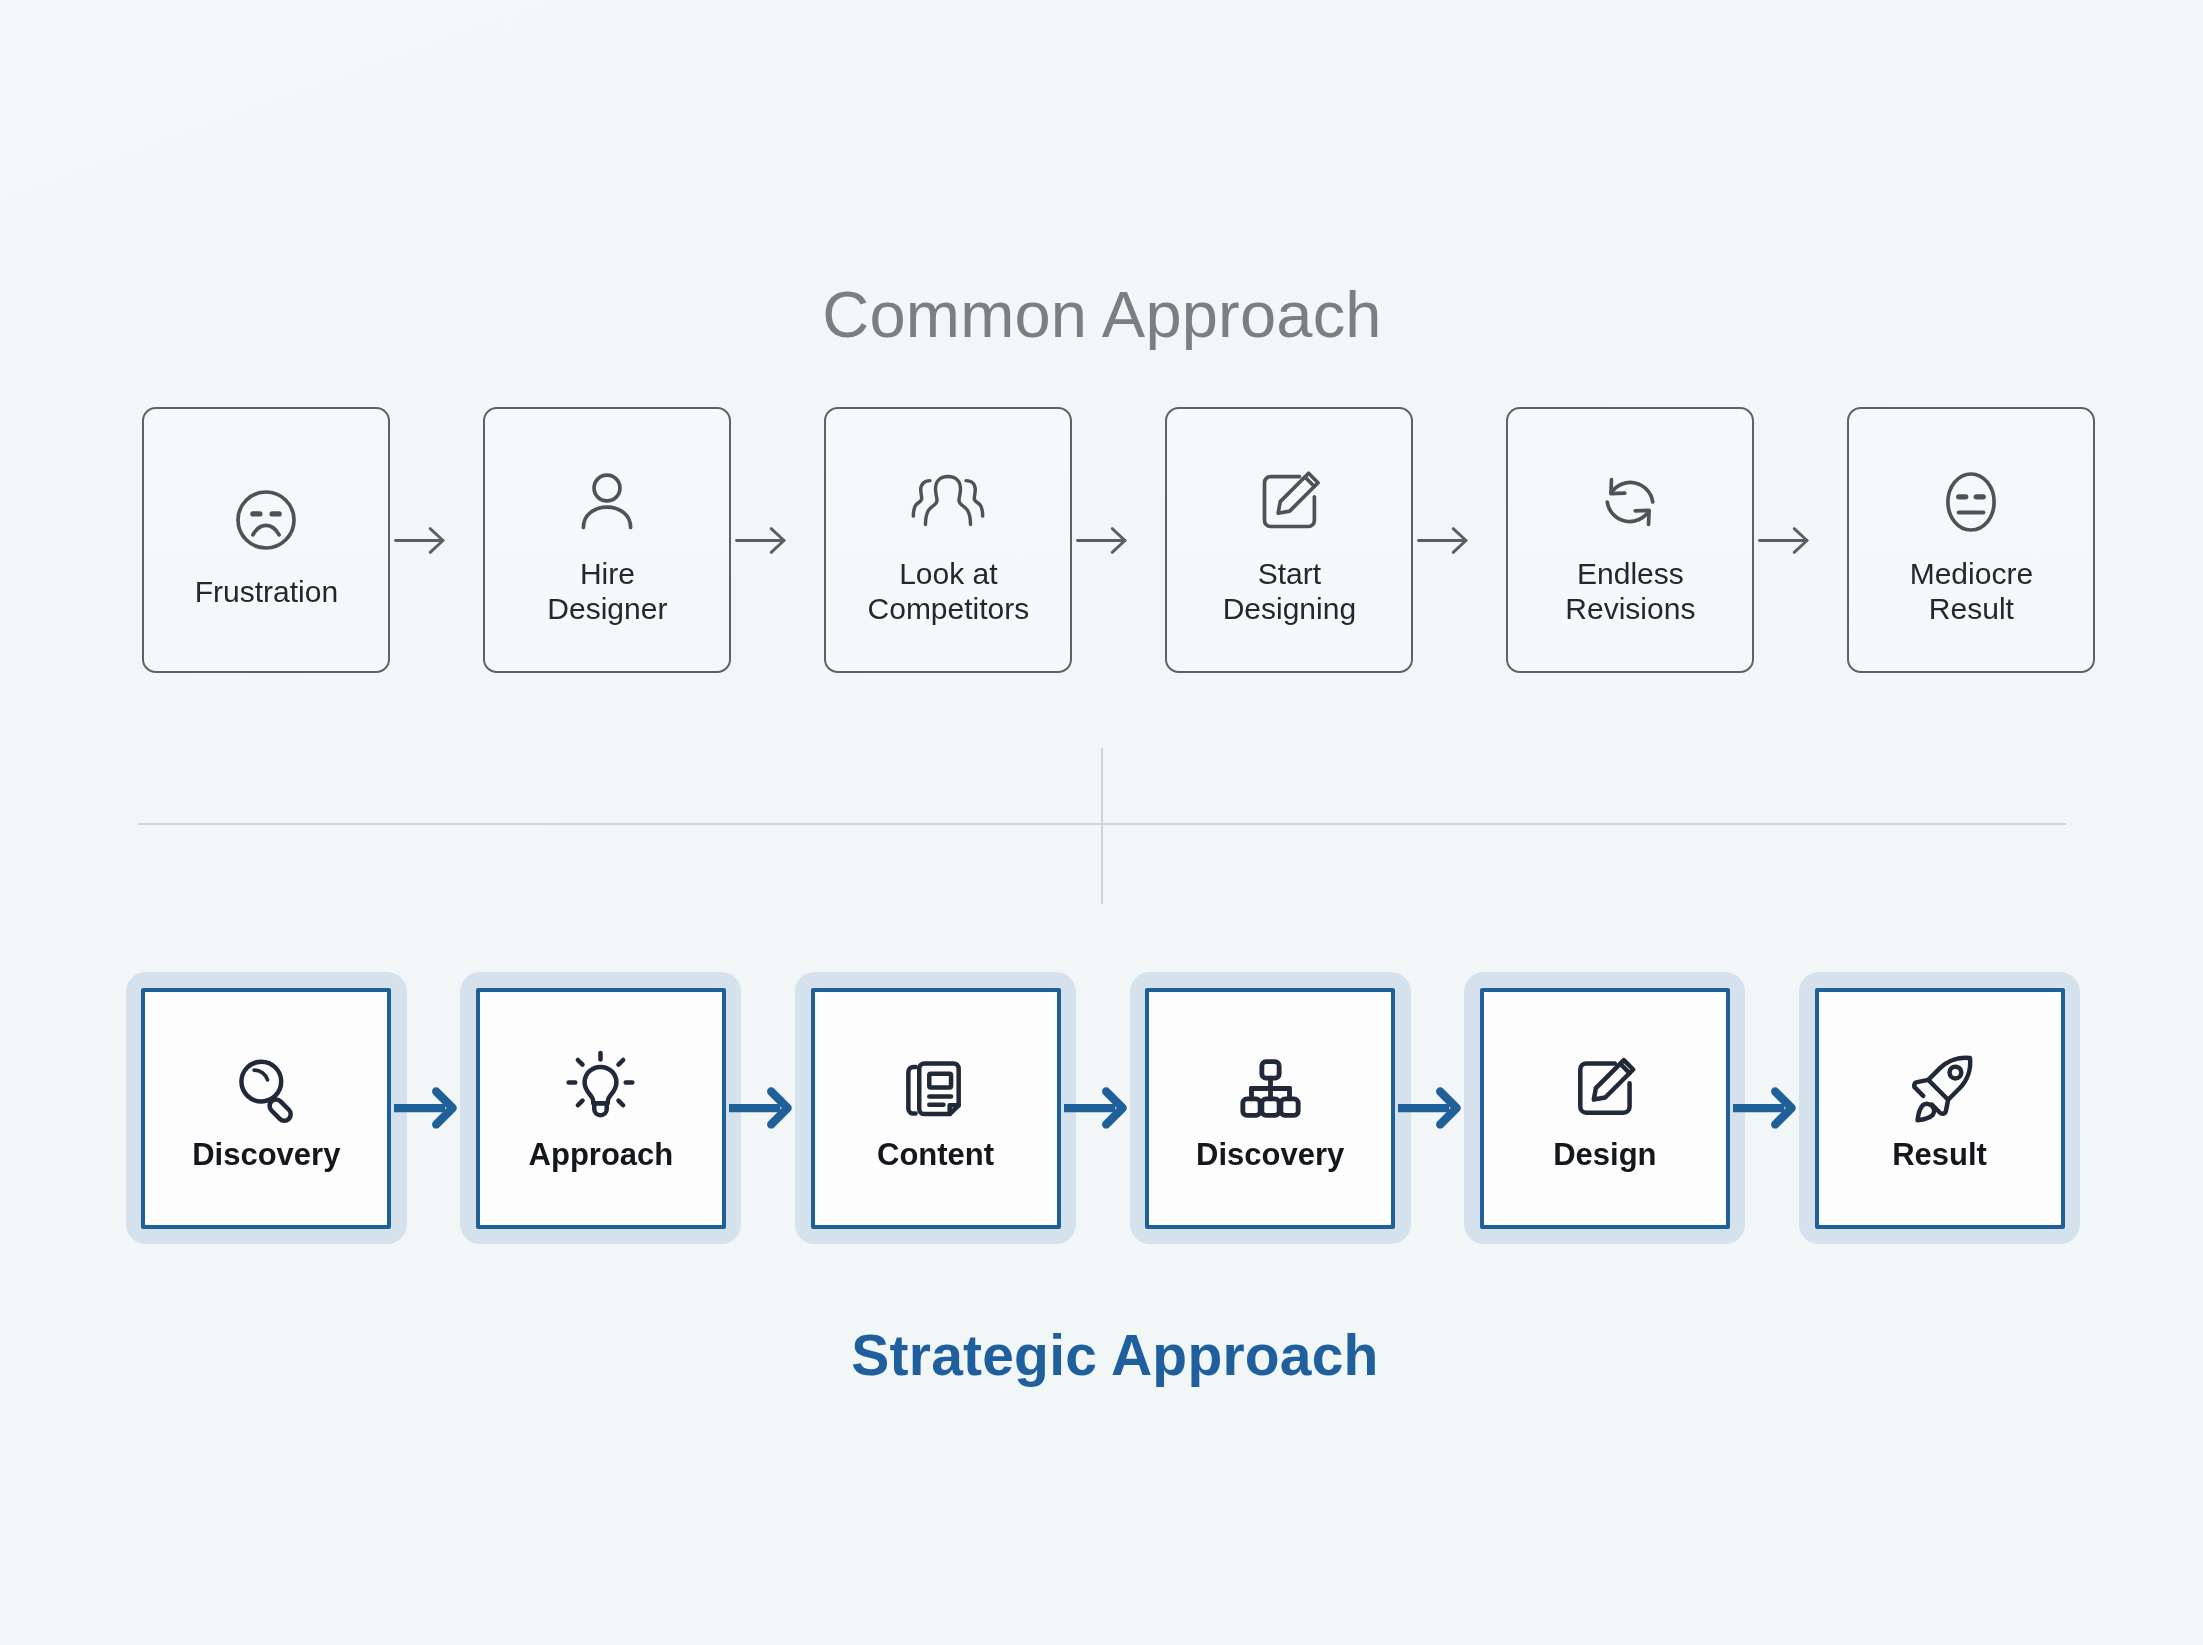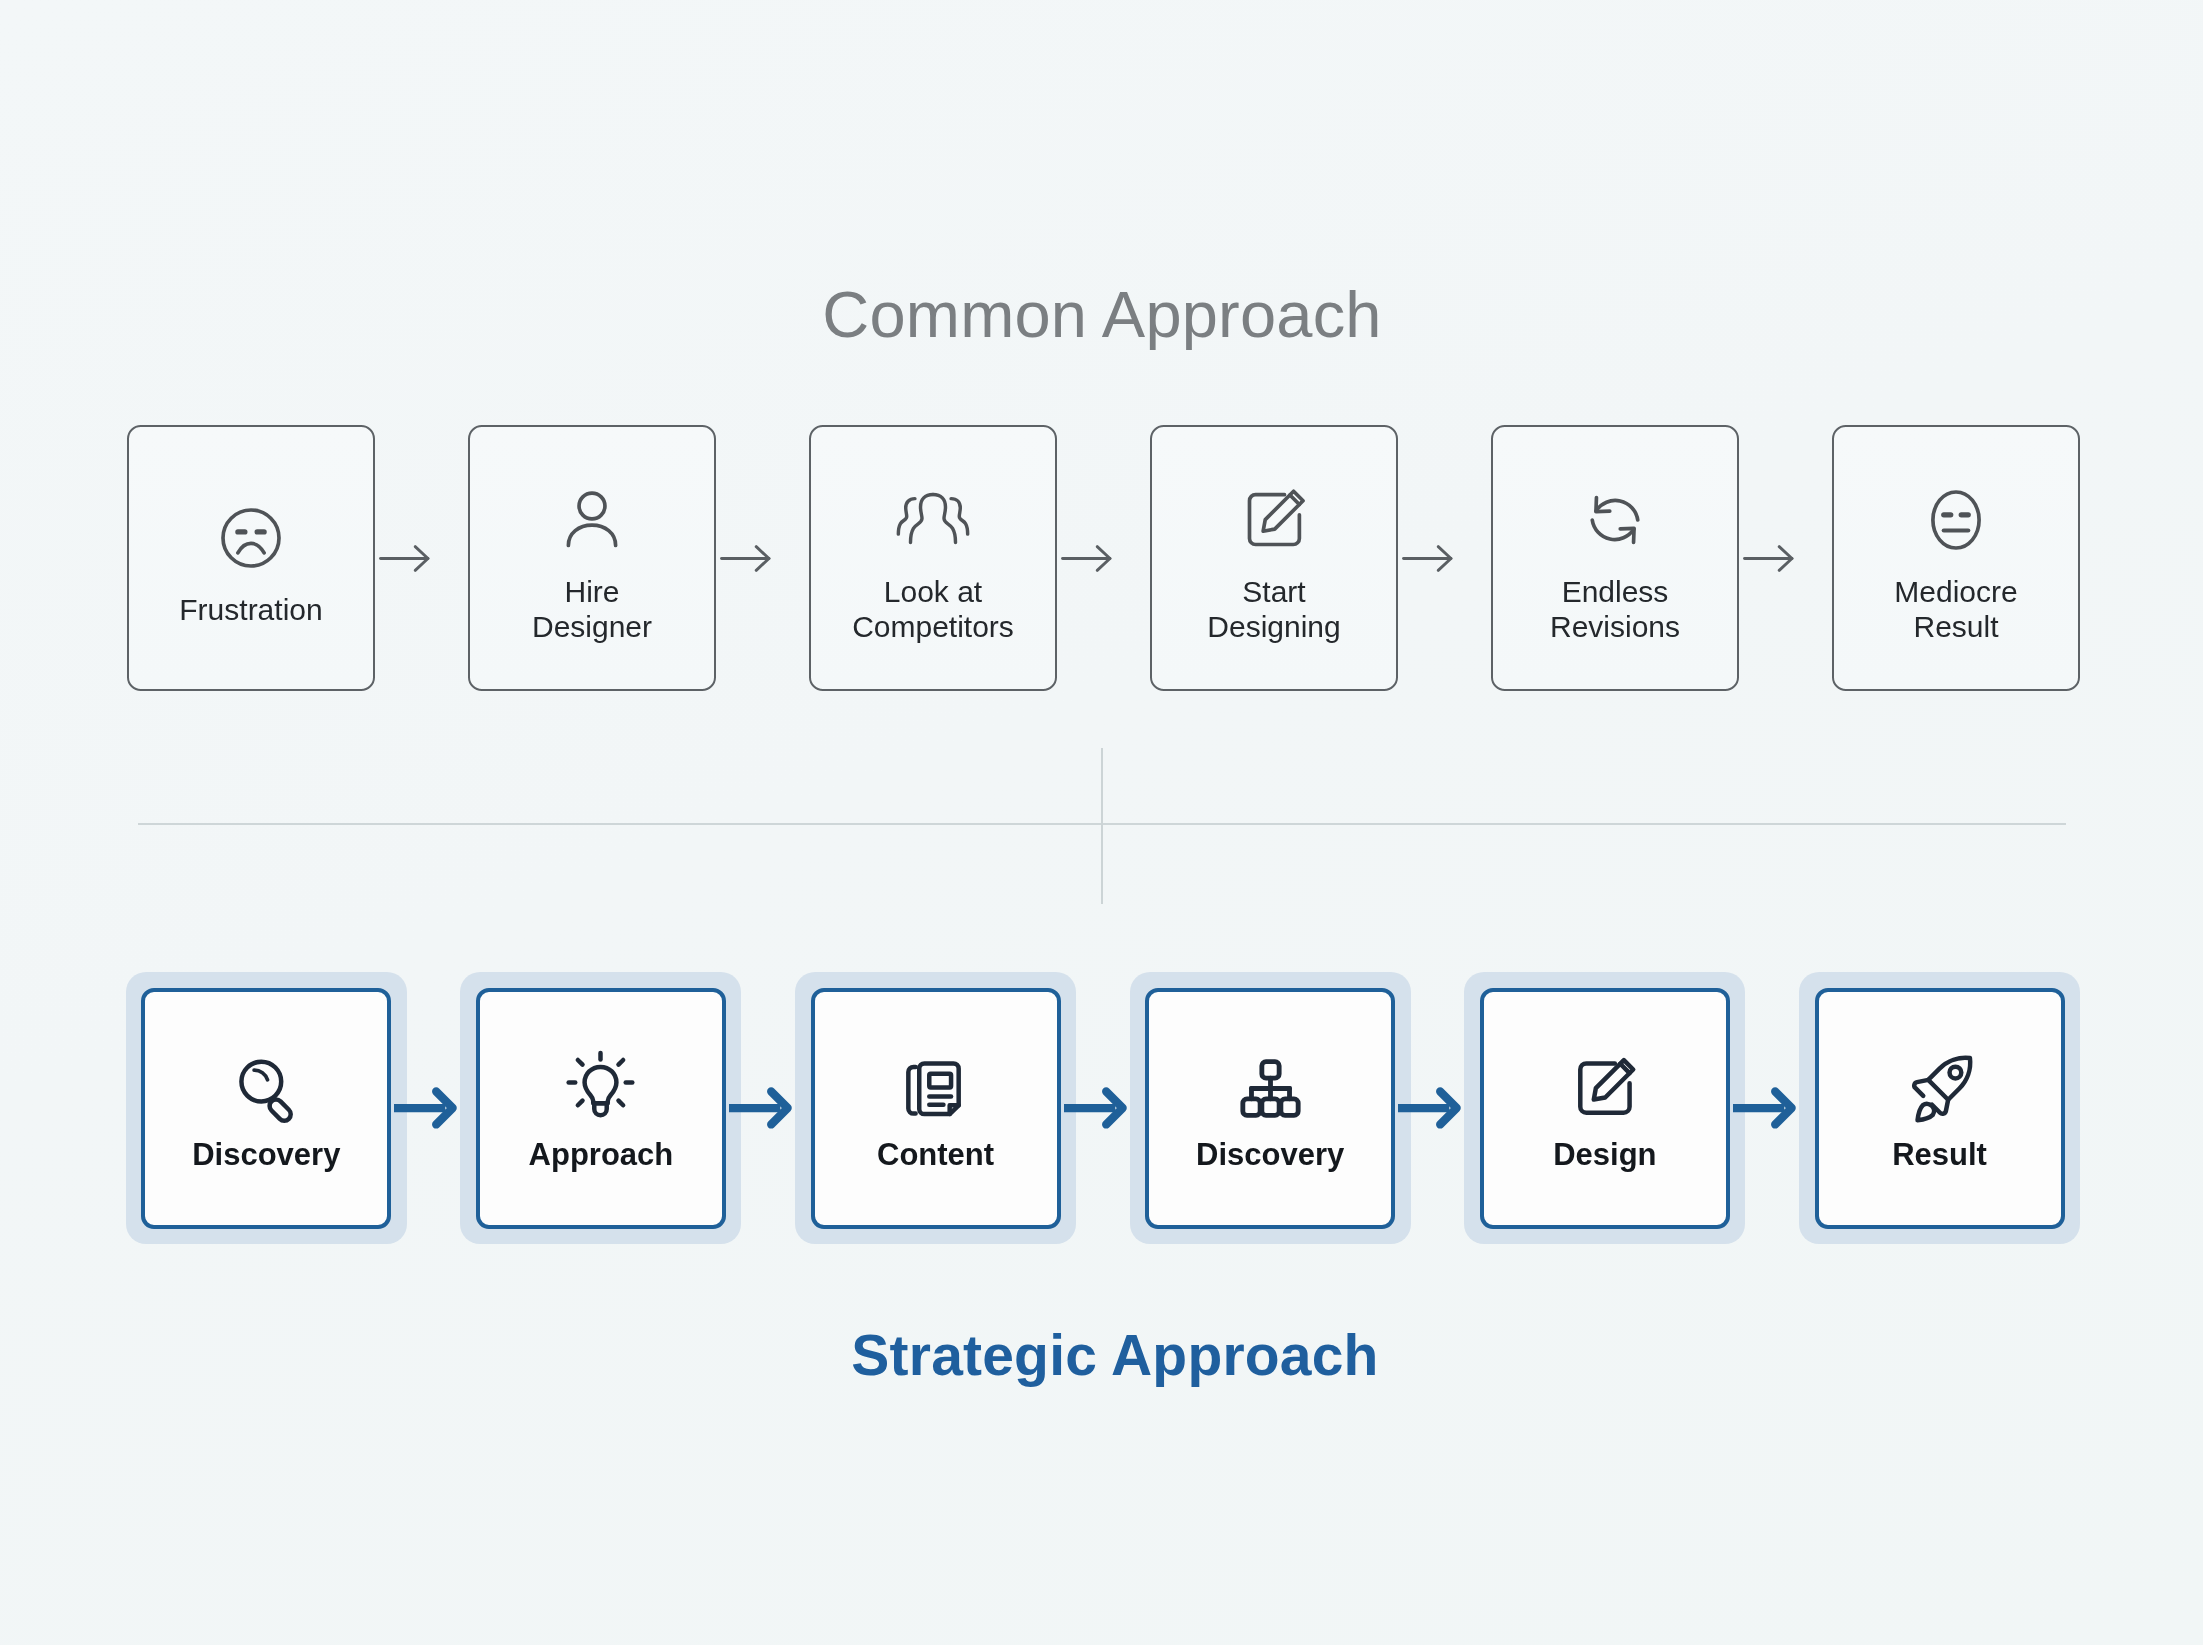--- a/index.html
+++ b/index.html
@@ -49,21 +49,21 @@
 
   
   .row {
     position: absolute;
     left: 124px;
     width: 1956px;
     display: flex;
     align-items: center;
   }
 
-  .row-common  { top: 425px; height: 266px; justify-content: flex-end; }
+  .row-common  { top: 407px; height: 266px; }
   .row-strategic { top: 972px; height: 272px; }
 
   
   .card-gray {
     width: 248px;
     height: 266px;
     flex: 0 0 248px;
     border: 2.3px solid #5d6266;
     border-radius: 13.8px;
     background: linear-gradient(180deg, #f6f9fa 0%, #f4f8f9 100%);
@@ -102,21 +102,21 @@
     display: flex;
     align-items: center;
     justify-content: center;
     margin-left: 1.8px;
   }
 
   .card-blue {
     width: 250px;
     height: 241px;
     border: 4.6px solid #1f6099;
-    border-radius: 13px;
+    border-radius: 2px;
     background: #fdfdfd;
     display: flex;
     flex-direction: column;
     align-items: center;
     justify-content: center;
   }
 
   .card-blue .glyph {
     height: 92px;
     display: flex;

